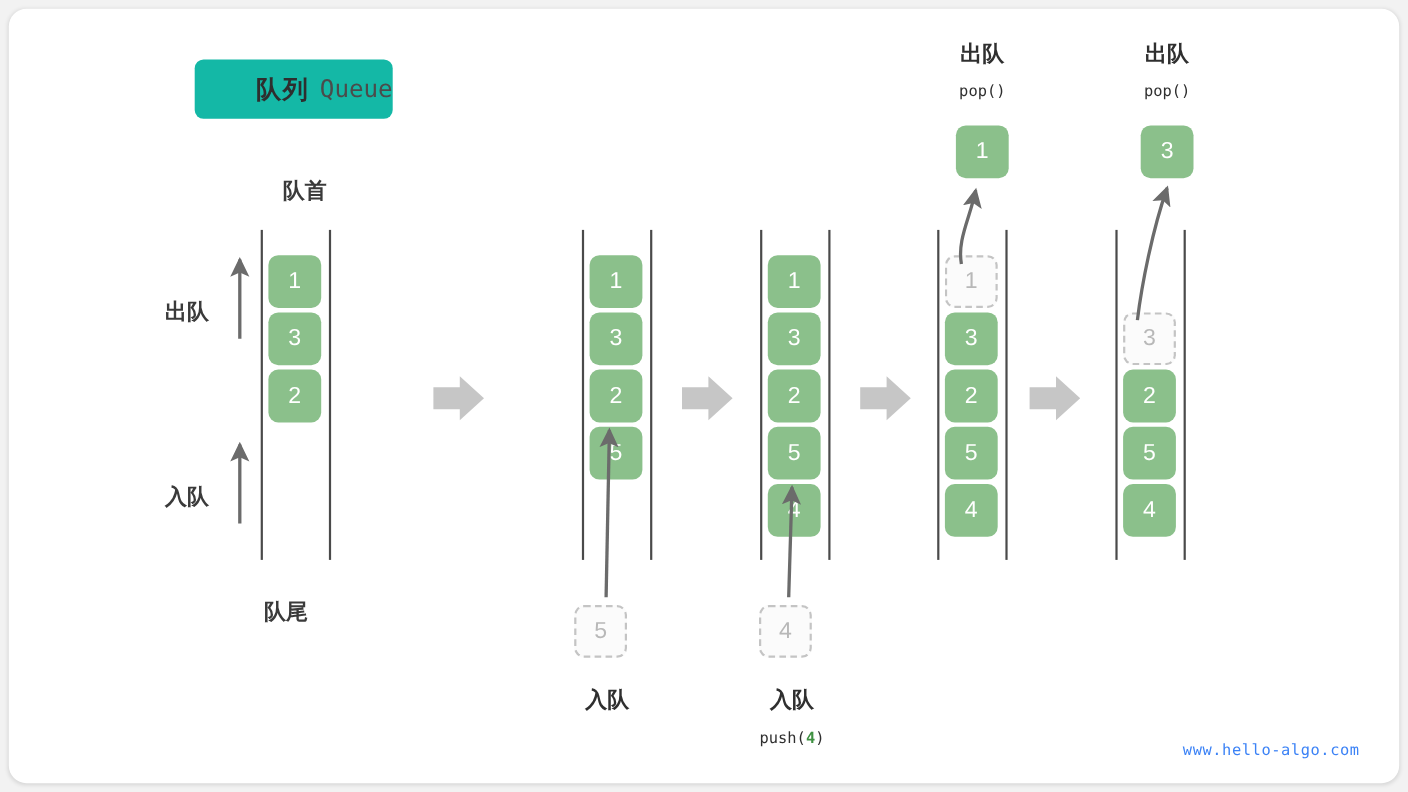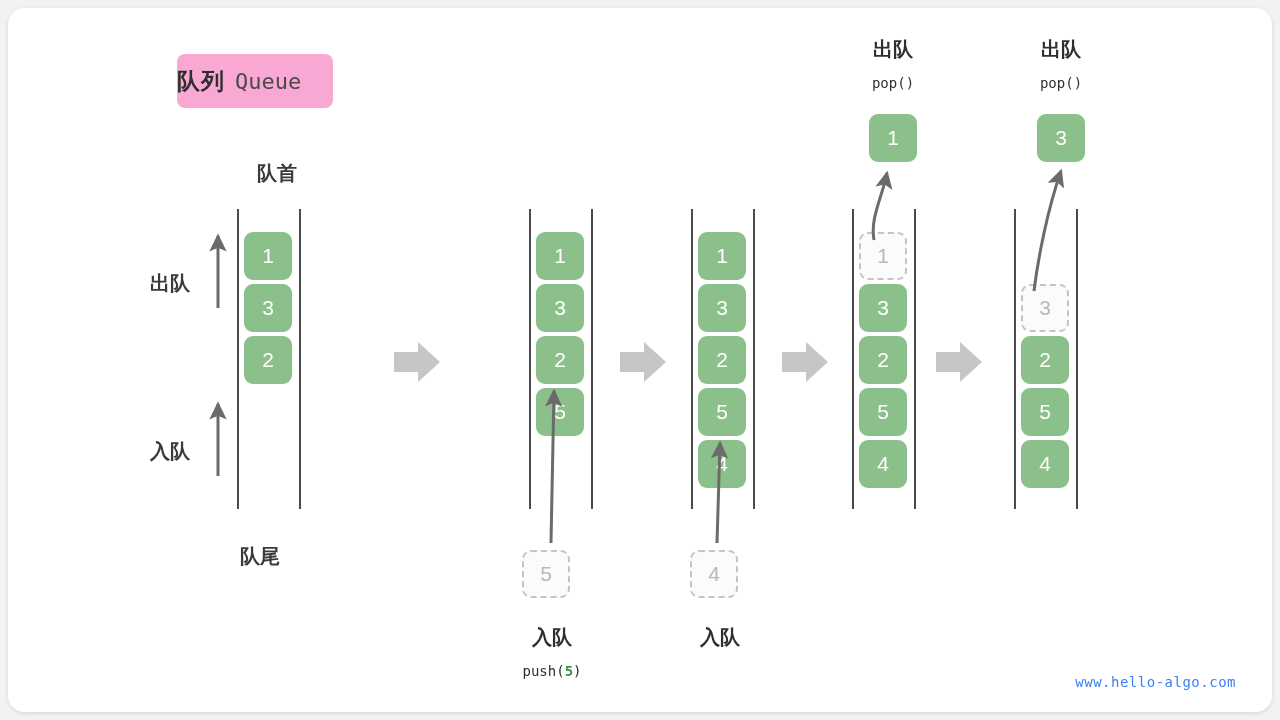--- a/index.html
+++ b/index.html
@@ -29,27 +29,27 @@
     border-radius: 16px;
     box-shadow: 0 1px 4px rgba(0,0,0,0.12);
     overflow: hidden;
   }
 
   
   #title-badge {
     position: absolute;
     left: 169px;
     top: 46px;
-    width: 156px;
+    width: 180px;
     height: 54px;
-    background: #f9a8d4;
+    background: #14b8a6;
     border-radius: 8px;
     display: flex;
     align-items: center;
-    justify-content: flex-start;
+    justify-content: flex-end;
   }
   #title-badge .cn {
     font-size: 23px;
     font-weight: bold;
     color: #2e2e2e;
     letter-spacing: 1px;
   }
   #title-badge .en {
     font-size: 22px;
     color: #4b4b4b;
@@ -160,36 +160,36 @@
 
     <div class="cell" style="left:528px; top:224px;">1</div>
     <div class="cell" style="left:528px; top:276px;">3</div>
     <div class="cell" style="left:528px; top:328px;">2</div>
     <div class="cell" style="left:528px; top:380px;">5</div>
 
     <div class="cell ghost" style="left:514px; top:542px;">5</div>
 
     <div class="op-label" style="left:454px; top:612px; width:180px;">
       <span class="cn">入队</span>
-      <span class="code"><span>push(</span><span class="arg">5</span><span>)</span></span>
     </div>
 
     <div class="rail" style="left:683px; top:201px; height:300px;"></div>
     <div class="rail" style="left:745px; top:201px; height:300px;"></div>
 
     <div class="cell" style="left:690px; top:224px;">1</div>
     <div class="cell" style="left:690px; top:276px;">3</div>
     <div class="cell" style="left:690px; top:328px;">2</div>
     <div class="cell" style="left:690px; top:380px;">5</div>
     <div class="cell" style="left:690px; top:432px;">4</div>
 
     <div class="cell ghost" style="left:682px; top:542px;">4</div>
 
     <div class="op-label" style="left:622px; top:612px; width:180px;">
       <span class="cn">入队</span>
+      <span class="code"><span>push(</span><span class="arg">4</span><span>)</span></span>
     </div>
 
     <div class="op-label" style="left:805px; top:24px; width:160px;">
       <span class="cn">出队</span>
       <span class="code">pop()</span>
     </div>
     <div class="cell" style="left:861px; top:106px;">1</div>
 
     <div class="rail" style="left:844px; top:201px; height:300px;"></div>
     <div class="rail" style="left:906px; top:201px; height:300px;"></div>

